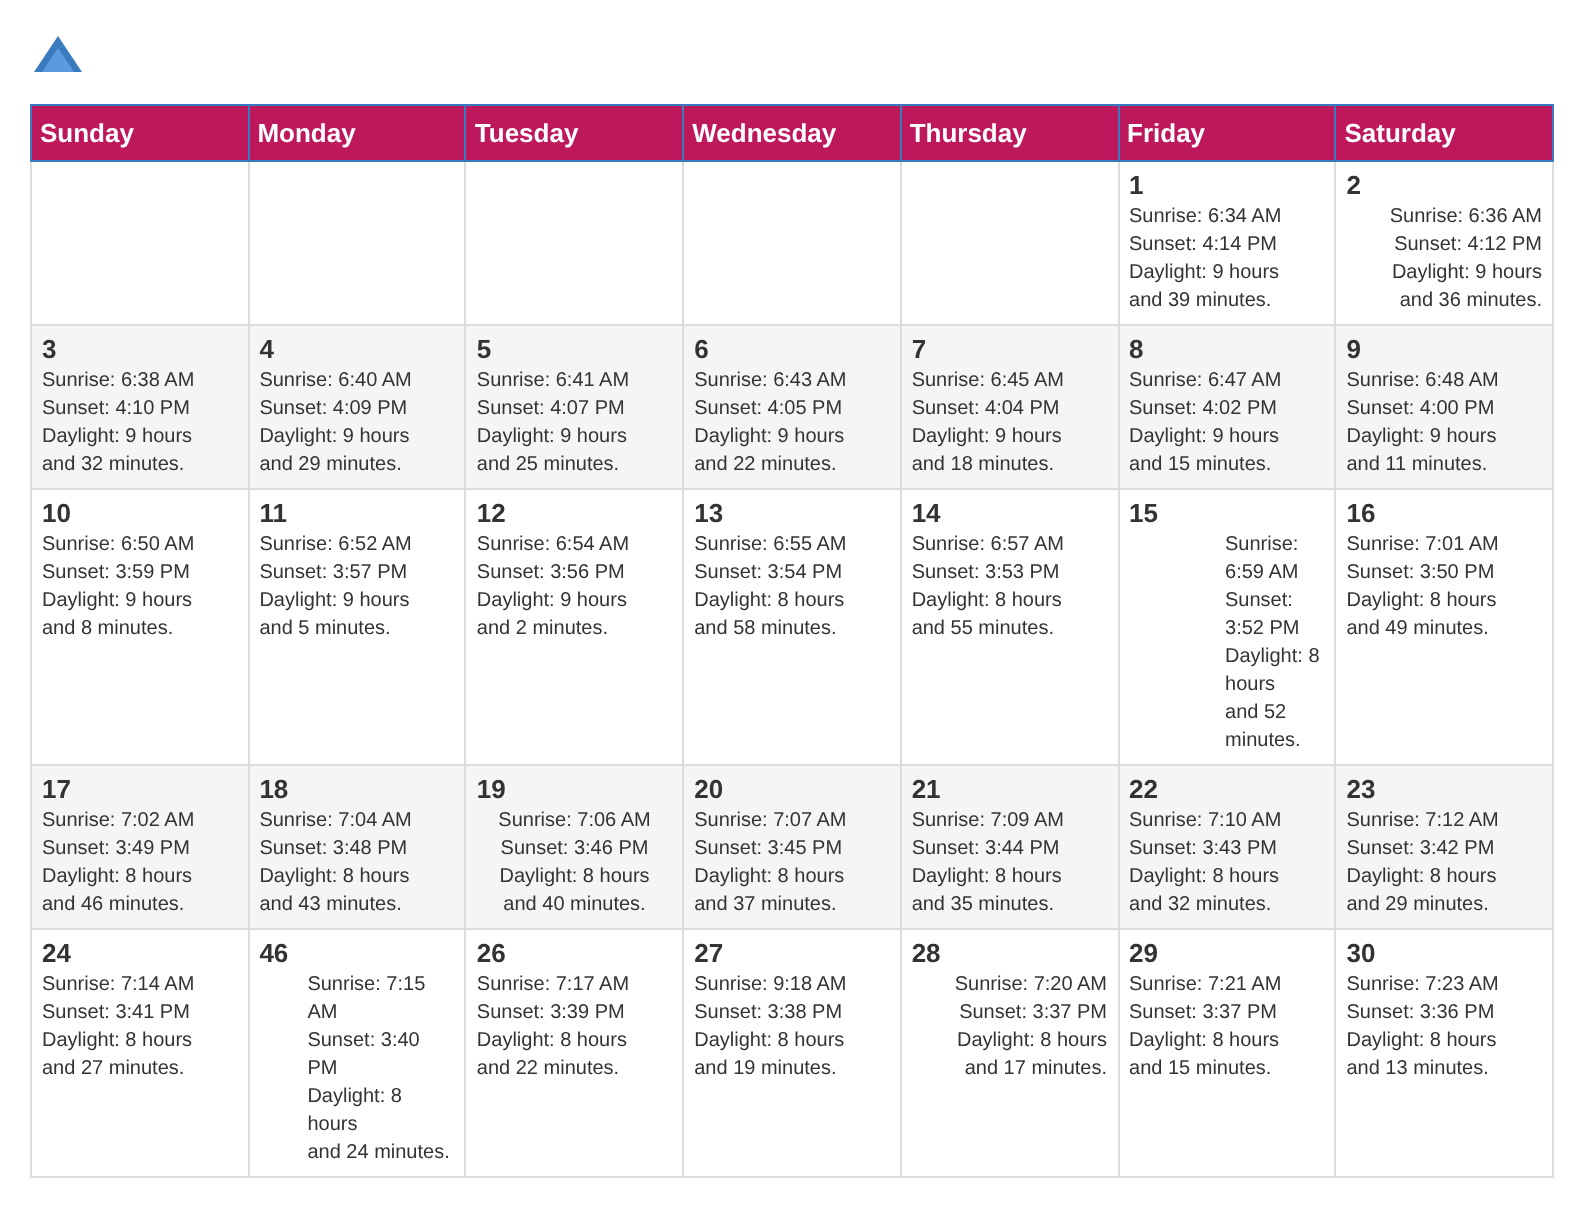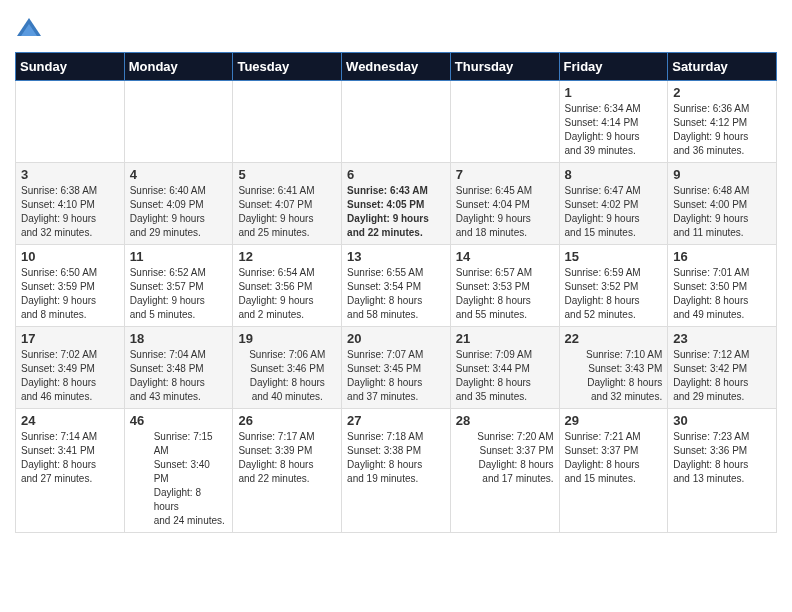--- a/index.html
+++ b/index.html
@@ -52,21 +52,21 @@
     .location-title {
       font-size: 15px;
       color: #555;
     }
     .calendar-table {
       width: 100%;
       border-collapse: collapse;
       table-layout: fixed;
     }
     .calendar-table th {
-      background: #0f172a;
+      background: #be185d;
       color: #fff;
       font-size: 13px;
       font-weight: bold;
       padding: 6px 4px;
       text-align: left;
       border: 1px solid #3a7abf;
     }
     .calendar-table td {
       vertical-align: top;
       padding: 4px 5px;
@@ -135,21 +135,21 @@
         <td class="empty-cell"></td>
         <td>
           <span class="day-num">1</span>
           <div class="day-info" style="white-space: pre-line;">Sunrise: 6:34 AM
 Sunset: 4:14 PM
 Daylight: 9 hours
 and 39 minutes.</div>
         </td>
         <td>
           <span class="day-num">2</span>
-          <div class="day-info" style="white-space: pre-line;">Sunrise: 6:36 AM
+          <div class="day-info" style="white-space: pre-line; text-align: right;">Sunrise: 6:36 AM
 Sunset: 4:12 PM
 Daylight: 9 hours
 and 36 minutes.</div>
         </td>
       </tr>
       <tr>
         <td>
           <span class="day-num">3</span>
           <div class="day-info" style="white-space: pre-line;">Sunrise: 6:38 AM
 Sunset: 4:10 PM
@@ -165,21 +165,21 @@
         </td>
         <td>
           <span class="day-num">5</span>
           <div class="day-info" style="white-space: pre-line;">Sunrise: 6:41 AM
 Sunset: 4:07 PM
 Daylight: 9 hours
 and 25 minutes.</div>
         </td>
         <td>
           <span class="day-num">6</span>
-          <div class="day-info" style="white-space: pre-line; font-weight: bold;">Sunrise: 6:43 AM
+          <div class="day-info" style="white-space: pre-line;">Sunrise: 6:43 AM
 Sunset: 4:05 PM
 Daylight: 9 hours
 and 22 minutes.</div>
         </td>
         <td>
           <span class="day-num">7</span>
           <div class="day-info" style="white-space: pre-line;">Sunrise: 6:45 AM
 Sunset: 4:04 PM
 Daylight: 9 hours
 and 18 minutes.</div>
@@ -230,21 +230,21 @@
         </td>
         <td>
           <span class="day-num">14</span>
           <div class="day-info" style="white-space: pre-line;">Sunrise: 6:57 AM
 Sunset: 3:53 PM
 Daylight: 8 hours
 and 55 minutes.</div>
         </td>
         <td>
           <span class="day-num">15</span>
-          <div class="day-info" style="white-space: pre-line;">Sunrise: 6:59 AM
+          <div class="day-info" style="white-space: pre-line; margin-left: 48px;">Sunrise: 6:59 AM
 Sunset: 3:52 PM
 Daylight: 8 hours
 and 52 minutes.</div>
         </td>
         <td>
           <span class="day-num">16</span>
           <div class="day-info" style="white-space: pre-line;">Sunrise: 7:01 AM
 Sunset: 3:50 PM
 Daylight: 8 hours
 and 49 minutes.</div>
@@ -281,21 +281,21 @@
         </td>
         <td>
           <span class="day-num">21</span>
           <div class="day-info" style="white-space: pre-line;">Sunrise: 7:09 AM
 Sunset: 3:44 PM
 Daylight: 8 hours
 and 35 minutes.</div>
         </td>
         <td>
           <span class="day-num">22</span>
-          <div class="day-info" style="white-space: pre-line; text-align: right;">Sunrise: 7:10 AM
+          <div class="day-info" style="white-space: pre-line;">Sunrise: 7:10 AM
 Sunset: 3:43 PM
 Daylight: 8 hours
 and 32 minutes.</div>
         </td>
         <td>
           <span class="day-num">23</span>
           <div class="day-info" style="white-space: pre-line;">Sunrise: 7:12 AM
 Sunset: 3:42 PM
 Daylight: 8 hours
 and 29 minutes.</div>
@@ -318,21 +318,21 @@
         </td>
         <td>
           <span class="day-num">26</span>
           <div class="day-info" style="white-space: pre-line;">Sunrise: 7:17 AM
 Sunset: 3:39 PM
 Daylight: 8 hours
 and 22 minutes.</div>
         </td>
         <td>
           <span class="day-num">27</span>
-          <div class="day-info" style="white-space: pre-line;">Sunrise: 7:18 AM
+          <div class="day-info" style="white-space: pre-line;">Sunrise: 9:18 AM
 Sunset: 3:38 PM
 Daylight: 8 hours
 and 19 minutes.</div>
         </td>
         <td>
           <span class="day-num">28</span>
           <div class="day-info" style="white-space: pre-line; text-align: right;">Sunrise: 7:20 AM
 Sunset: 3:37 PM
 Daylight: 8 hours
 and 17 minutes.</div>

